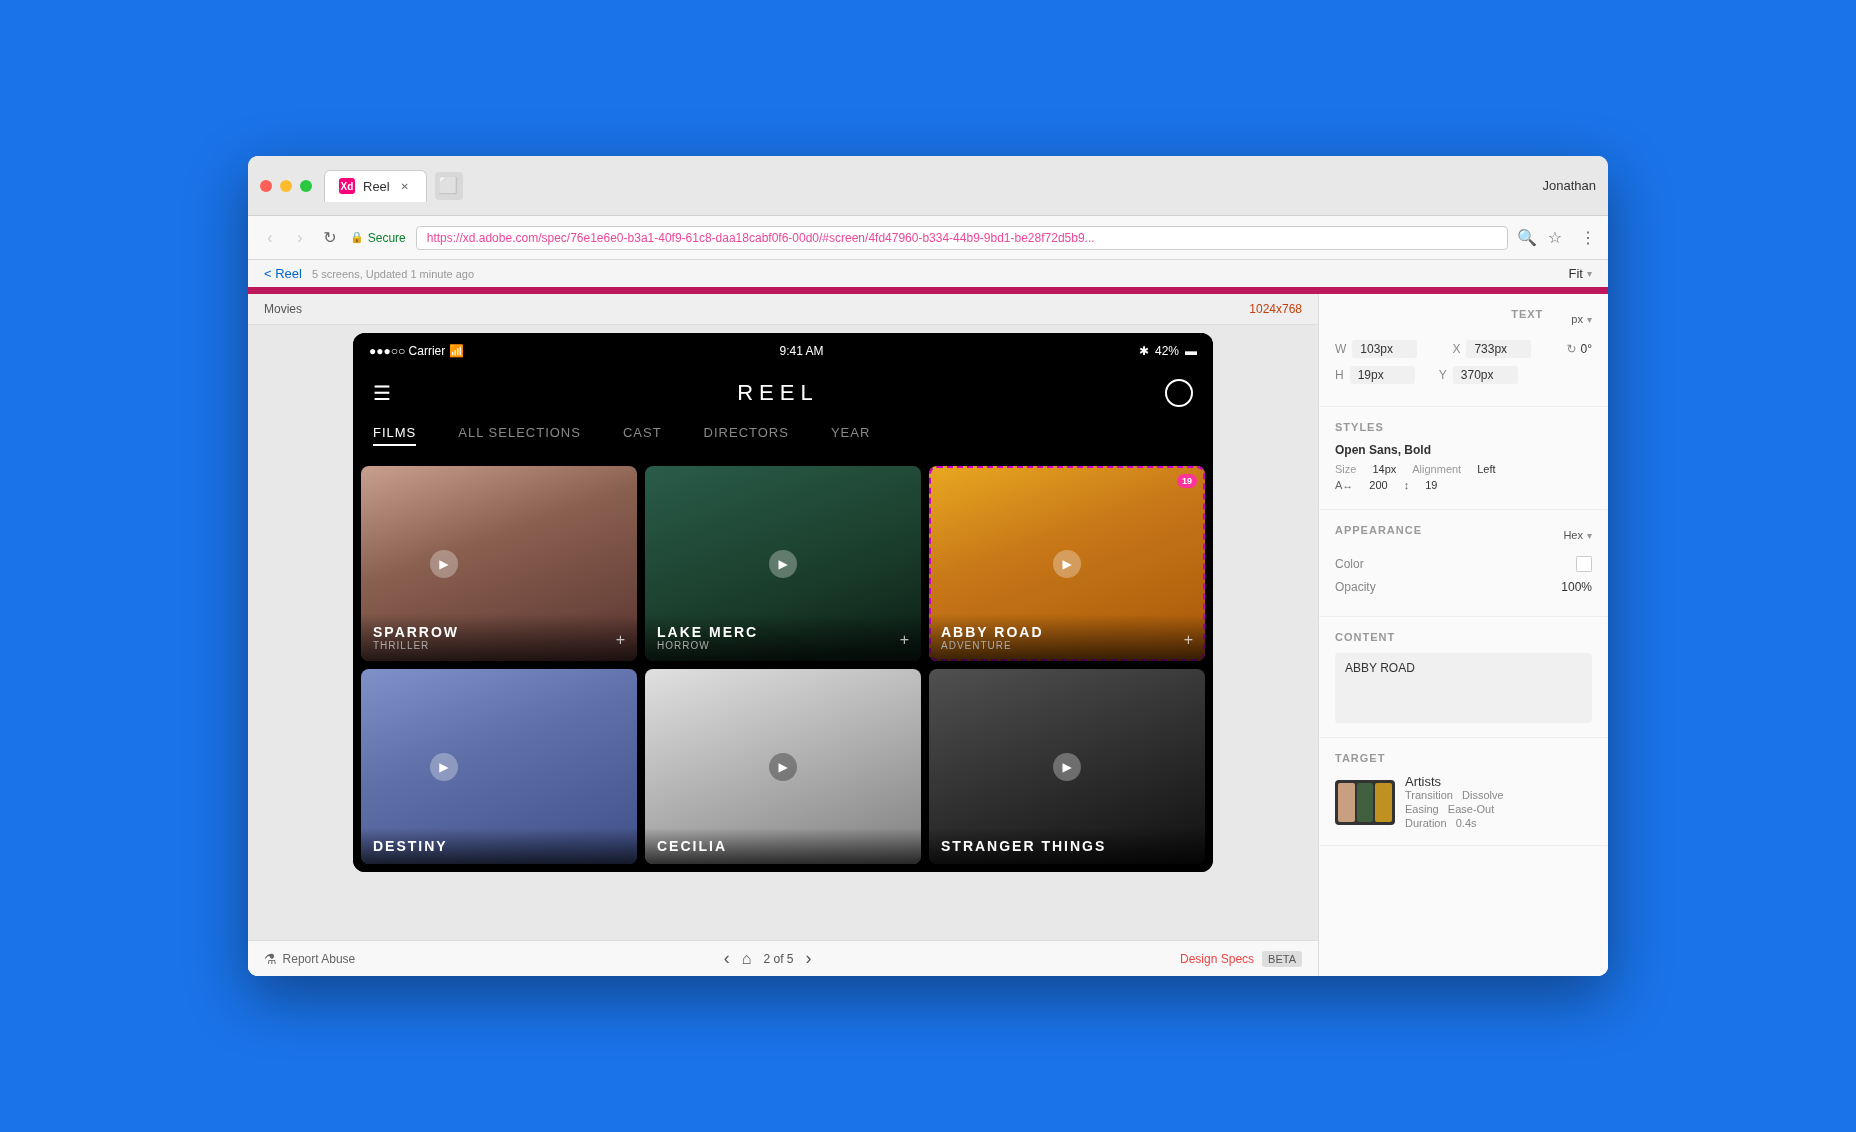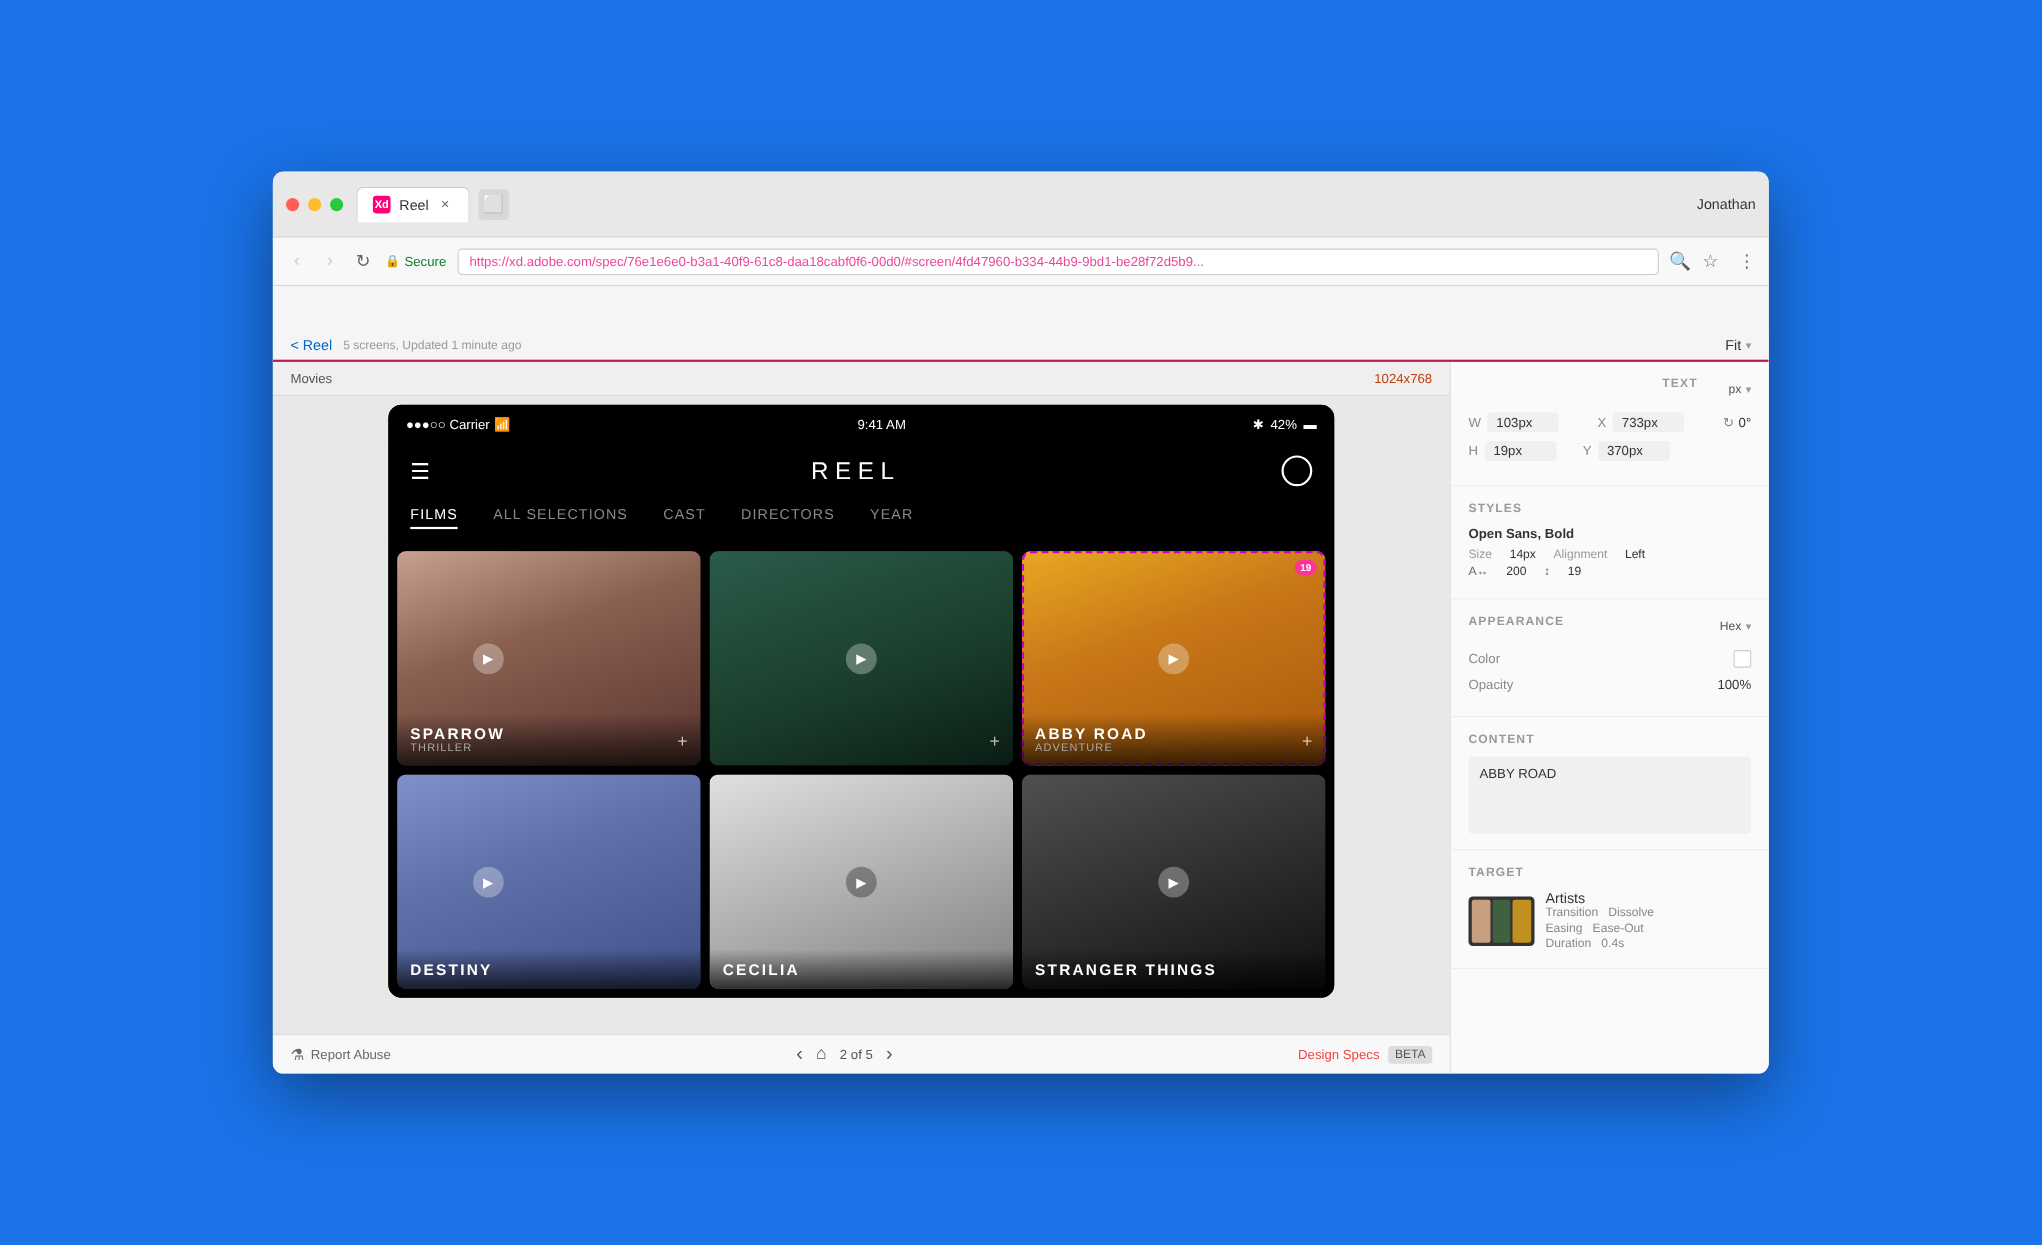--- a/index.html
+++ b/index.html
@@ -193,23 +193,22 @@
       background: #f5f5f5;
     }
 
     
     .xd-topbar {
       background: #f5f5f5;
       padding: 6px 16px;
       display: flex;
       align-items: center;
       justify-content: space-between;
-      border-bottom: 2px solid #be185d;
+      border-bottom: 7px solid #be185d;
       flex-shrink: 0;
-      margin-top: 40px;
     }
 
     .breadcrumb {
       display: flex;
       align-items: center;
       gap: 4px;
       font-size: 13px;
       color: #333;
     }
 
@@ -307,21 +306,21 @@
       width: 28px;
       height: 28px;
       border: 2px solid #fff;
       border-radius: 50%;
     }
 
     
     .nav-tabs {
       background: #000;
       display: flex;
-      gap: 32px;
+      gap: 42px;
       padding: 8px 20px 12px;
     }
 
     .nav-tab {
       font-size: 13px;
       color: #888;
       font-weight: 500;
       letter-spacing: 1px;
       cursor: pointer;
       padding-bottom: 4px;
@@ -764,20 +763,24 @@
                     <div class="movie-title">SPARROW</div>
                     <div class="movie-genre">THRILLER</div>
                   </div>
                   <div class="add-btn">+</div>
                 </div>
 
                 <div class="movie-card">
                   <div class="img-lake-merc" style="width:100%;height:100%;"></div>
                   <div style="position:absolute;top:50%;left:50%;transform:translate(-50%,-50%);">
                     <div class="play-btn">▶</div>
+                  </div>
+                  <div class="movie-overlay">
+                    <div class="movie-title">LAKE MERC</div>
+                    <div class="movie-genre">HORROW</div>
                   </div>
                   <div class="add-btn">+</div>
                 </div>
 
                 <div class="movie-card" style="outline: 2px dashed #cc00cc; outline-offset: -2px;">
                   <div class="img-abby-road" style="width:100%;height:100%;"></div>
                   <div style="position:absolute;top:50%;left:50%;transform:translate(-50%,-50%);">
                     <div class="play-btn">▶</div>
                   </div>
                   <div class="movie-overlay">

